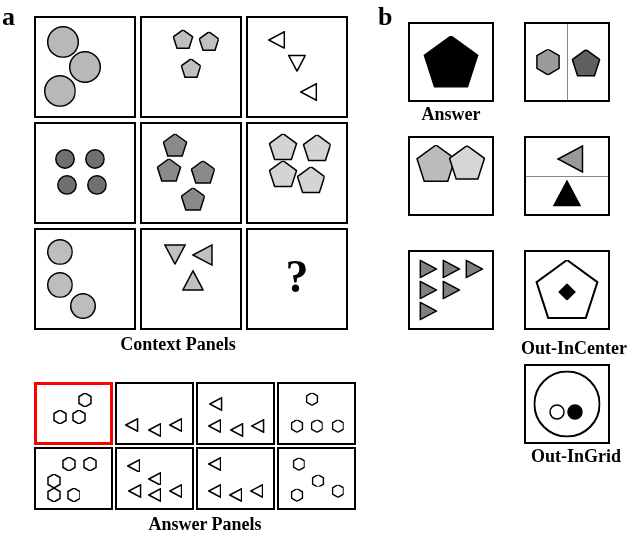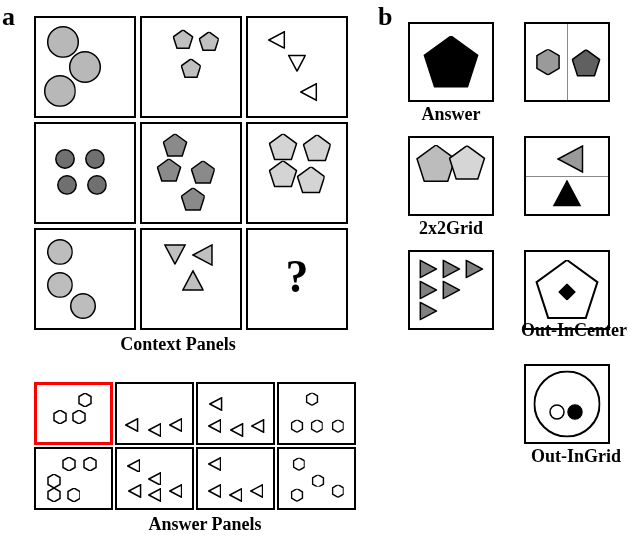--- a/index.html
+++ b/index.html
@@ -464,17 +464,16 @@
           </svg>
         </div>
         <div class="shape" style="left: 60%; top: 60%;">
           <svg width="16" height="16" viewBox="0 0 16 16">
             <circle cx="8" cy="8" r="7" fill="#000000" stroke="#000" stroke-width="1.5"></circle>
           </svg>
         </div>
       </div>
     </div>
 <div class="caption" style="left:408px;top:104px;width:86px">Answer</div>
-<div class="caption" style="left:408px;top:218px;width:86px">2x2Grid</div>
-<div class="caption" style="left:510px;top:320px;width:128px">Out-InCenter</div>
+<div class="caption" style="left:510px;top:338px;width:128px">Out-InCenter</div>
 <div class="caption" style="left:518px;top:446px;width:116px">Out-InGrid</div>
 
 </div>
 
 </body></html>

